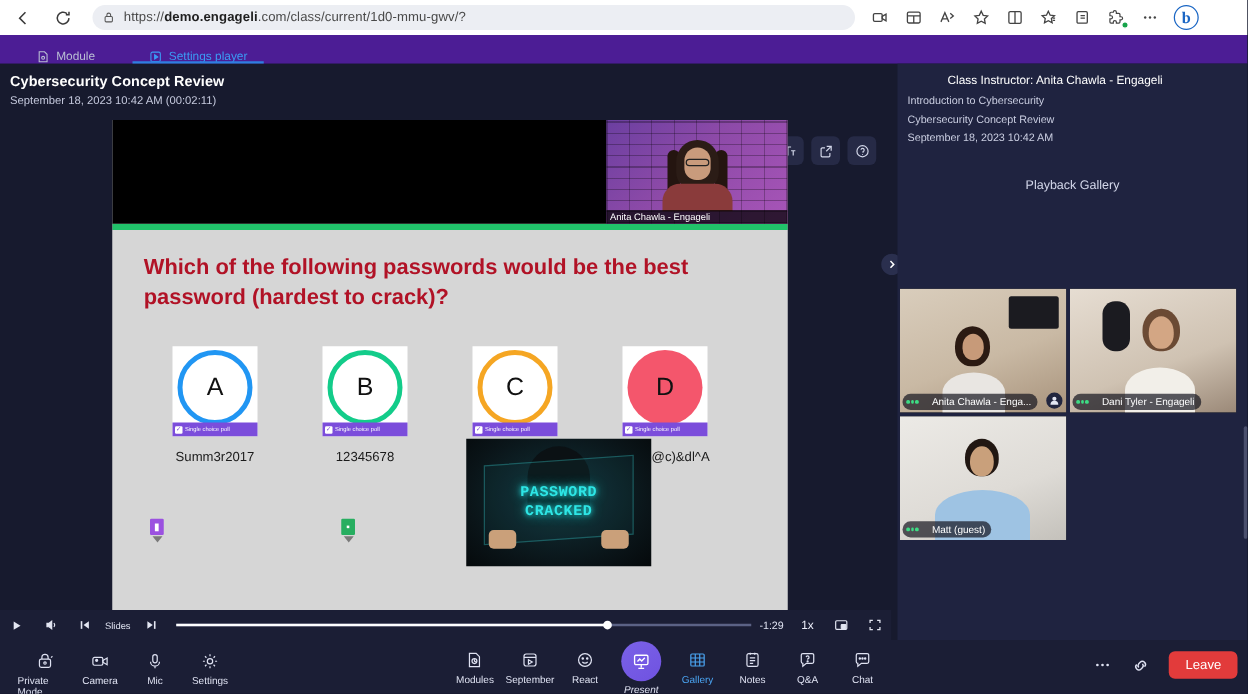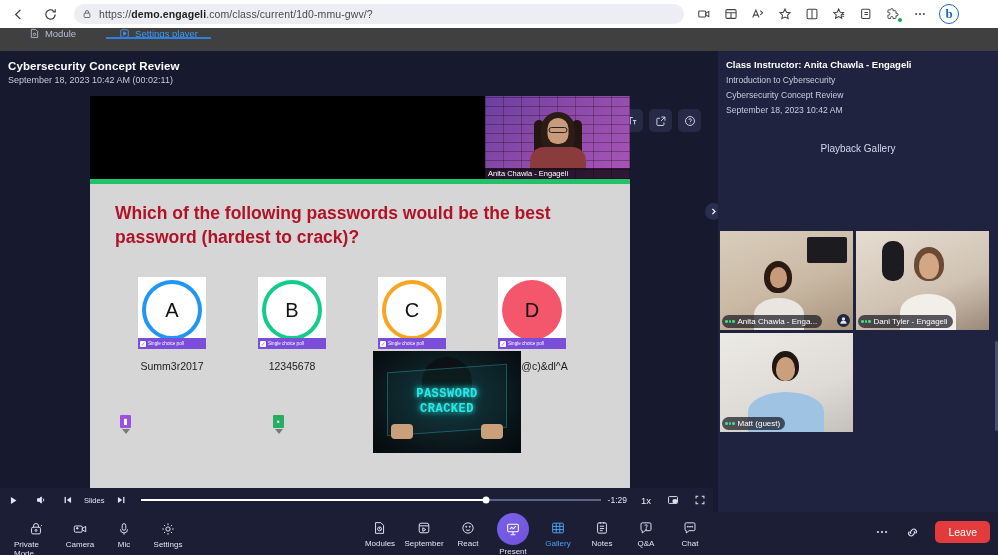--- a/index.html
+++ b/index.html
@@ -46,22 +46,22 @@
     width: 20px; height: 20px; border-radius: 50%;
     background: #fff; border: 1.6px solid #1a66c4;
     display: flex; align-items: center; justify-content: center;
     color: #1a66c4; font-weight: bold; font-size: 13px;
     font-family: "Liberation Serif", serif;
   }
 
   
   .tabbar {
     position: absolute; left: 0; top: 28px; width: 998px; height: 23px;
-    background: #404040;
-    display: flex; align-items: flex-start;
+    background: #4c1d95;
+    display: flex; align-items: flex-end;
   }
   .tab {
     width: 105px; display: flex; align-items: center; justify-content: center;
     gap: 5px; font-size: 9.5px; color: #b9bed4; position: relative;
   }
   .tab.active { color: #3b9bf5; }
   .tab.active:after {
     content: ''; position: absolute; left: 0; right: 0; bottom: 0;
     height: 1.6px; background: #2f7fe0;
   }
@@ -251,35 +251,35 @@
   }
   .ptime { font-size: 8.5px; color: #dfe2f0; padding-right: 6px; }
   .pspeed { font-size: 9.5px; color: #eceefa; padding: 0 8px; }
 
   
   .rpanel {
     position: absolute; left: 718px; top: 0; width: 280px; height: 504px;
     background: #1f2340;
   }
   .rp-head { padding: 8px 8px 0 8px; }
-  .rp-title { font-size: 9.5px; font-weight: bold; color: #ffffff; }
+  .rp-title { font-size: 9.5px; font-weight: normal; color: #ffffff; margin-left: 32px; }
   .rp-line { font-size: 8.6px; color: #c9cde0; margin-top: 5px; }
   .rp-gallery-label {
     margin-top: 28px; text-align: center; font-size: 10px; color: #d3d7ea;
   }
   .tiles {
     position: absolute; left: 2px; top: 180px; width: 276px;
     display: flex; flex-wrap: wrap; gap: 3px;
   }
   .vtile {
     position: relative; width: 133px; height: 99px; overflow: hidden; background: #2a2a2a;
   }
   .vt-label {
     position: absolute; left: 2px; bottom: 2px; height: 13px;
-    display: flex; align-items: center; gap: 3px;
+    display: flex; align-items: center; gap: 11px;
     background: rgba(20,20,30,.7); border-radius: 7px; padding: 0 5px 0 3px;
     font-size: 8px; color: #fff; max-width: 122px;
     white-space: nowrap; overflow: hidden;
   }
   .dots3 { display: flex; gap: 1px; }
   .dots3 i { width: 2.5px; height: 2.5px; border-radius: 50%; background: #3ddc84; display: block; }
   .mute-ic {
     position: absolute; right: 3px; bottom: 3px; width: 13px; height: 13px;
     border-radius: 50%; background: #22263f; color: #e4e7f3;
     display: flex; align-items: center; justify-content: center;
@@ -304,21 +304,21 @@
     width: 44px; display: flex; flex-direction: column; align-items: center;
     gap: 2px; color: #dfe2f2; font-size: 8px; padding-top: 5px;
   }
   .bitem .bic { height: 19px; display: flex; align-items: center; justify-content: center; }
   .bitem.accent { color: #4aa3f0; }
   .present-circle {
     width: 32px; height: 32px; border-radius: 50%;
     background: linear-gradient(145deg,#7b62e8,#6f52e0);
     display: flex; align-items: center; justify-content: center; color: #fff;
   }
-  .bitem.present { padding-top: 0; width: 46px; }
+  .bitem.present { padding-top: 0; width: 46px; font-style: italic; }
   .leave-btn {
     background: #e23b3b; color: #fff; font-size: 10.5px;
     border-radius: 5px; padding: 5px 13px;
   }
   .rgroup { position: absolute; right: 8px; top: 9px; display: flex; align-items: center; gap: 14px; }
   .rg-ic { color: #dfe2f2; display: flex; align-items: center; }
   .scroll-sliver {
     position: absolute; right: 0; top: 290px; width: 3px; height: 90px;
     background: #4a4f6d; border-radius: 2px;
   }

